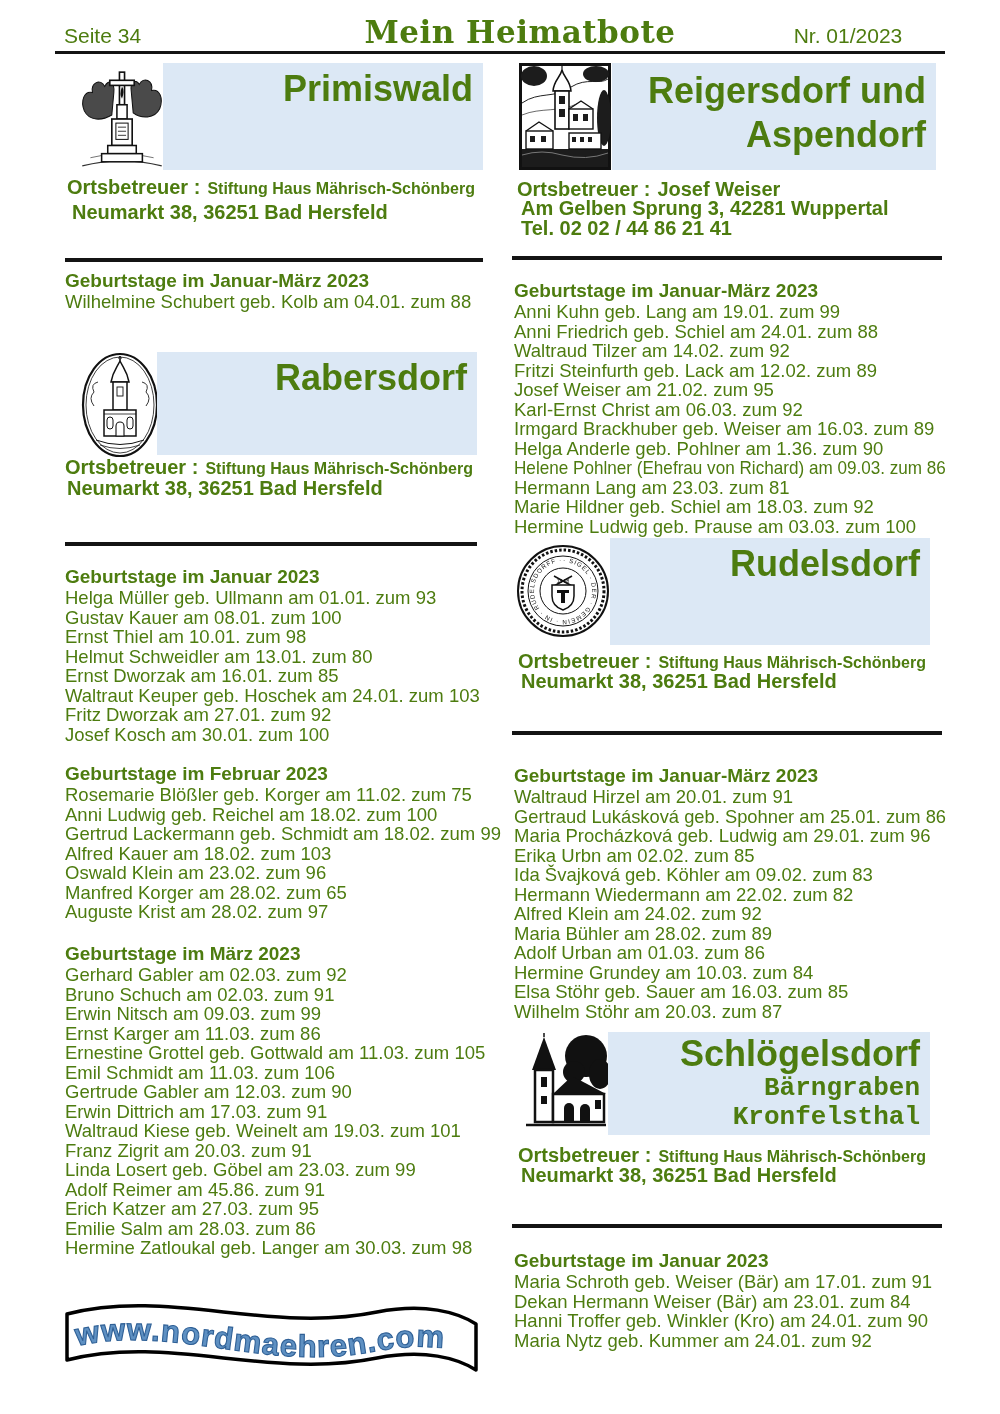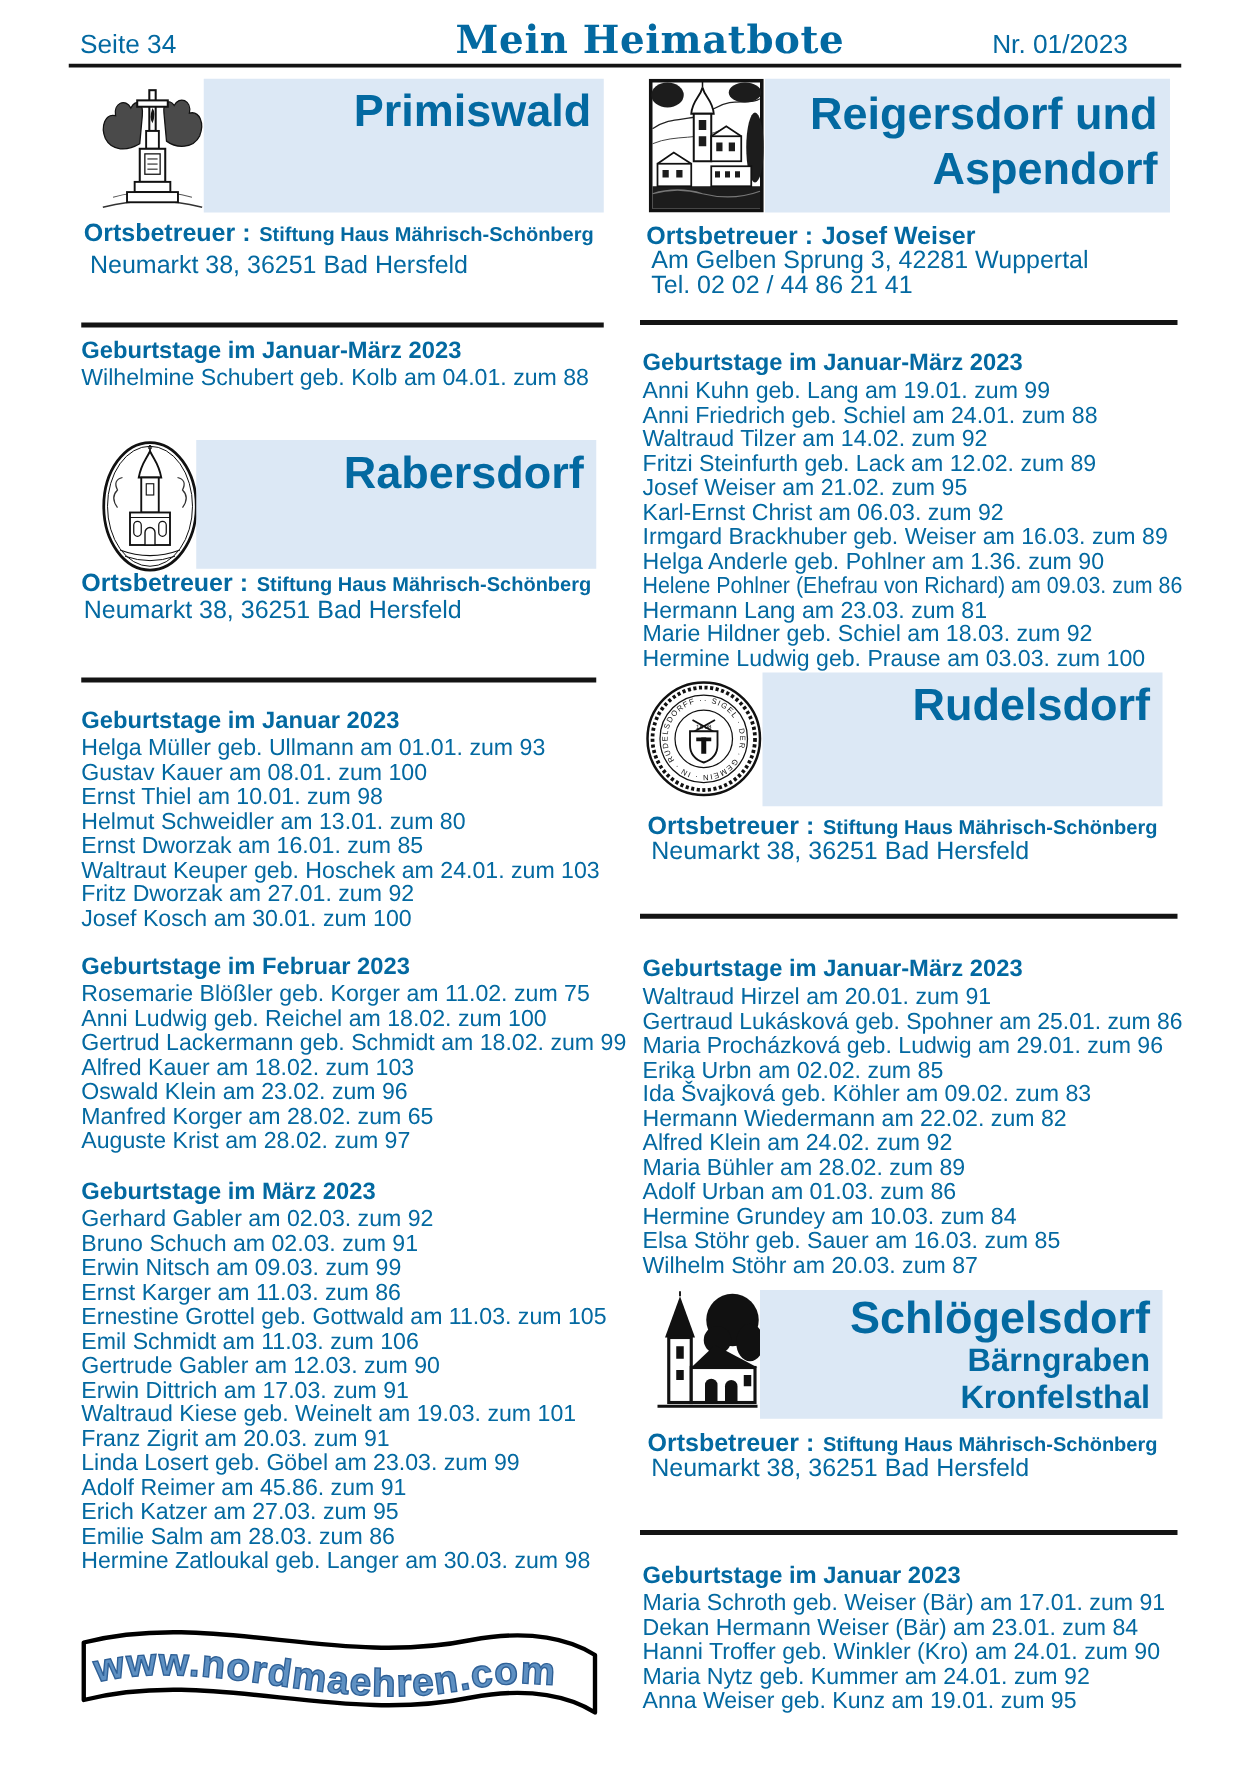--- a/index.html
+++ b/index.html
@@ -1,33 +1,33 @@
 <!DOCTYPE html>
 <html><head>
 <meta charset="utf-8">
 <style>
   html,body{margin:0;padding:0;background:#fff;}
   .page{position:relative;width:1000px;height:1414px;background:#ffffff;overflow:hidden;
-        font-family:"Liberation Sans",sans-serif;color:#0369a1;}
+        font-family:"Liberation Sans",sans-serif;color:#4d7c0f;}
   .abs{position:absolute;}
   
   .page-num{font-size:21px;}
   .masthead{font-family:"DejaVu Serif",serif;font-weight:700;font-size:31px;letter-spacing:.5px;text-align:center;left:0;right:0;margin-left:40px;}
   .issue{font-size:21px;text-align:center;}
   .rule{background:#141414;}
   
   .titlebox{background:#dce8f5;padding:4px 10px;box-sizing:border-box;text-align:right;}
   .title{font-weight:700;font-size:36px;line-height:44px;letter-spacing:0px;}
-  .subtitle{font-weight:700;font-size:26px;line-height:29px;}
+  .subtitle{font-weight:700;font-size:26px;line-height:29px;font-family:Liberation Mono, monospace;}
   
   .caretaker{display:flex;align-items:baseline;gap:7px;white-space:nowrap;}
   .ct-label{font-size:20px;font-weight:700;}
   .ct-name{font-size:16px;font-weight:700;}
   .ct-name-big{font-size:20px;font-weight:700;}
-  .address{font-size:19px;line-height:21px;}
+  .address{font-size:19px;line-height:21px;font-weight:bold;}
   
   .group{width:440px;}
   .group-heading{font-size:19px;font-weight:700;line-height:22px;}
   .entries{white-space:nowrap;}
   .entries>div{font-size:18.5px;line-height:19.5px;}
   svg{display:block;}
 </style>
 </head>
 <body>
 
@@ -284,21 +284,20 @@
   </div>
   <div class="abs address" style="left:521px;top:1165px;font-size:20px;">Neumarkt 38, 36251 Bad Hersfeld</div>
   <div class="abs rule" style="left:512px;top:1224px;width:430px;height:4px;"></div>
   <div class="abs group" style="left:514px;top:1250px;width:432px;">
     <div class="group-heading">Geburtstage im Januar 2023</div>
     <div class="entries">
         <div>Maria Schroth geb. Weiser (Bär) am 17.01. zum 91</div>
         <div>Dekan Hermann Weiser (Bär) am 23.01. zum 84</div>
         <div>Hanni Troffer geb. Winkler (Kro) am 24.01. zum 90</div>
         <div>Maria Nytz geb. Kummer am 24.01. zum 92</div>
-        <div>Anna Weiser geb. Kunz am 19.01. zum 95</div>
       </div>
   </div>
 
   <div class="abs" style="left:58px;top:1282px;width:427px;height:100px;">
     <svg viewBox="0 0 425 100" width="427" height="100">
       <path d="M8,32 C110,6 210,52 318,30 C366,21 398,30 417,42 L417,88 C398,76 366,67 318,76 C210,98 110,52 8,78 Z" fill="#fff" stroke="#000" stroke-width="3.5" stroke-linejoin="round"></path>
       <defs>
           <path id="bannerPath" d="M18,64 C115,42 205,90 312,70 C360,61 390,65 412,74"></path>
         </defs>
       <text font-family="Liberation Sans, sans-serif" font-size="31" font-weight="bold" letter-spacing="1" fill="#5e90c2" stroke="#2f6096" stroke-width="1.1">

